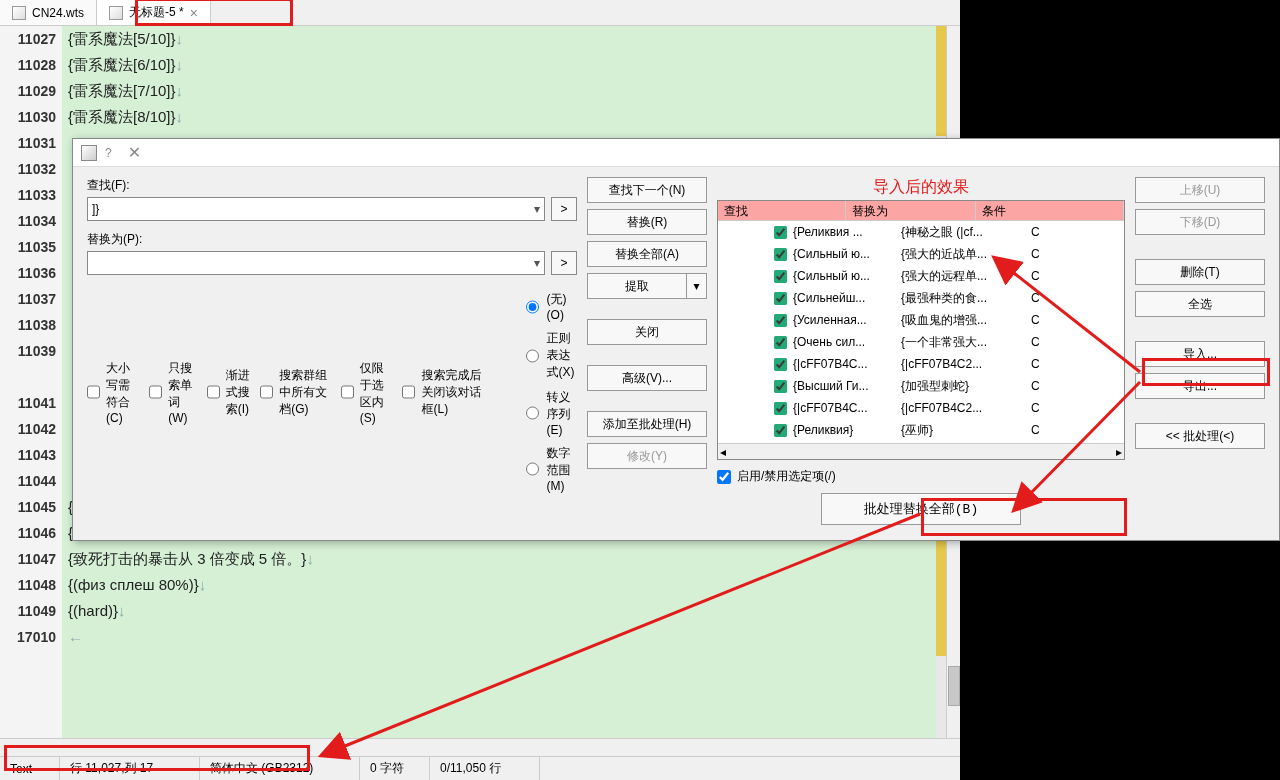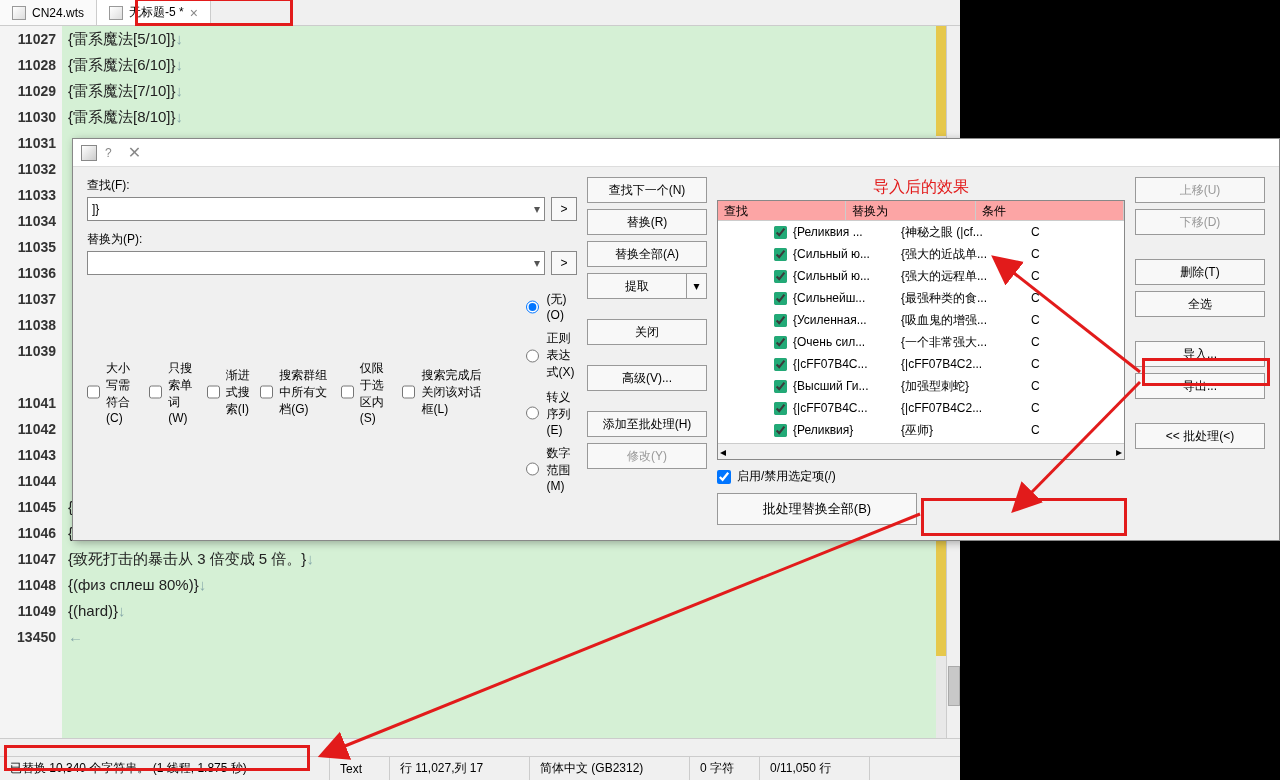--- a/index.html
+++ b/index.html
@@ -56,21 +56,21 @@
 .annot { color: #e21b1b; font-size: 16px; text-align: center; margin-bottom: 2px; font-weight: 500; }
 .listview { border: 1px solid #888; background: #fff; height: 260px; display: flex; flex-direction: column; }
 .lv-head { display: flex; background: #fca5a5; border-bottom: 1px solid #ccc; height: 20px; }
 .lv-h { padding: 2px 6px; border-right: 1px solid #ccc; font-size: 12px; }
 .lv-body { flex: 1; overflow: hidden; }
 .lv-row { display: flex; height: 22px; align-items: center; padding-left: 20px; margin-left: 36px; }
 .lv-row input { margin-right: 4px; accent-color: #2a7; }
 .lv-c { padding: 0 2px; font-size: 12px; white-space: nowrap; overflow: hidden; }
 .lv-hscroll { height: 16px; background: #f0f0f0; border-top: 1px solid #ccc; display: flex; align-items: center; justify-content: space-between; padding: 0 2px; }
 .enable-row { display: flex; align-items: center; gap: 6px; margin-top: 8px; }
-.big-btn-wrap { margin-top: 8px; display: flex; justify-content: flex-start; }
+.big-btn-wrap { margin-top: 8px; display: flex; justify-content: center; font-family: Liberation Mono, monospace; }
 .big-btn { width: 200px; height: 32px; border: 1px solid #999; background: #f8f8f8; display: flex; align-items: center; justify-content: center; cursor: pointer; font-size: 13px; }
 
 svg.arrow { position: absolute; pointer-events: none; }
 </style>
 </head>
 <body>
 
 <div class="editor-window">
   <div class="tab-bar">
     <div class="tab">
@@ -101,21 +101,21 @@
         <div class="line-no"></div>
         <div class="line-no">11041</div>
         <div class="line-no">11042</div>
         <div class="line-no">11043</div>
         <div class="line-no">11044</div>
         <div class="line-no">11045</div>
         <div class="line-no">11046</div>
         <div class="line-no">11047</div>
         <div class="line-no">11048</div>
         <div class="line-no">11049</div>
-        <div class="line-no">13450</div>
+        <div class="line-no">17010</div>
       </div>
     <div class="code" id="code">
       <div class="code-line">{雷系魔法[5/10]}<span class="pil">↓</span></div>
         <div class="code-line">{雷系魔法[6/10]}<span class="pil">↓</span></div>
         <div class="code-line">{雷系魔法[7/10]}<span class="pil">↓</span></div>
         <div class="code-line">{雷系魔法[8/10]}<span class="pil">↓</span></div>
         <div class="code-line"></div>
         <div class="code-line"></div>
         <div class="code-line"></div>
         <div class="code-line"></div>
@@ -139,21 +139,20 @@
         <div class="ruler-mark" style="top:0;height:110px"></div>
         <div class="ruler-mark" style="top:490px;height:140px"></div>
       </div>
     </div>
     <div class="vscroll">
       <div class="vscroll-thumb" style="top:640px;height:40px"></div>
     </div>
   </div>
   <div style="height:18px;background:#f0f0f0;border-top:1px solid #ccc;display:flex"></div>
   <div class="status-bar">
-    <div class="status-cell" style="width:330px">已替换 10,340 个字符串。 (1 线程, 1.875 秒)</div>
     <div class="status-cell" style="width:60px">Text</div>
     <div class="status-cell" style="width:140px">行 11,027,列 17</div>
     <div class="status-cell" style="width:160px">简体中文 (GB2312)</div>
     <div class="status-cell" style="width:70px">0 字符</div>
     <div class="status-cell" style="width:110px">0/11,050 行</div>
   </div>
 </div>
 
 <div class="dialog">
   <div class="dlg-title">

